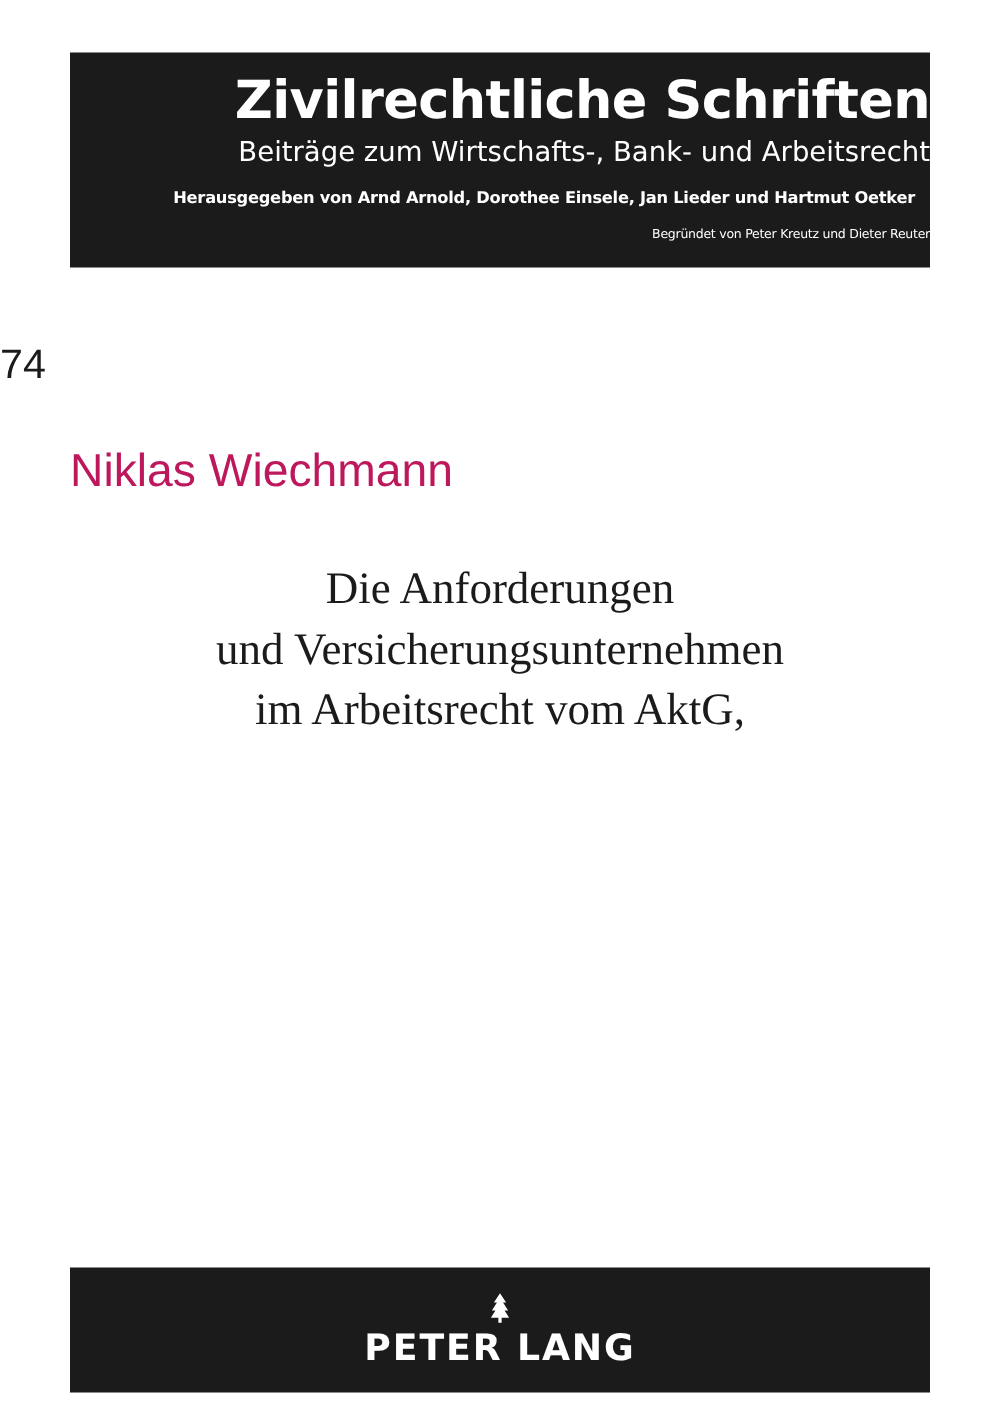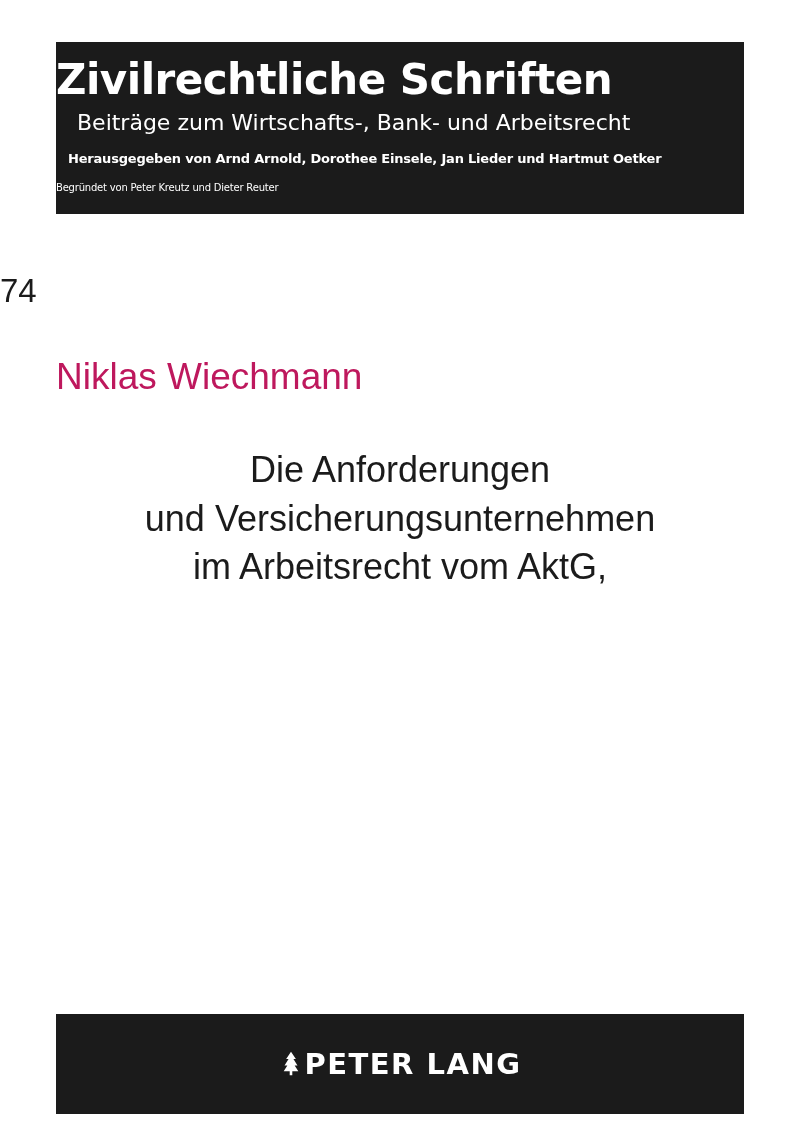--- a/index.html
+++ b/index.html
@@ -21,21 +21,21 @@
 
   
   .header-band {
     position: absolute;
     left: 56px;
     top: 42px;
     width: 688px;
     background: #1b1b1b;
     color: #ffffff;
     padding: 16px 0 18px 0;
-    text-align: left;
+    text-align: right;
     box-sizing: border-box;
   }
   .series-title {
     font-size: 42px;
     font-weight: bold;
     letter-spacing: -0.5px;
     line-height: 1.05;
     margin: 0 0 8px 0;
     font-family: "DejaVu Sans", sans-serif;
   }
@@ -94,40 +94,41 @@
     text-align: center;
     font-size: 36px;
     line-height: 1.35;
     color: #1b1b1b;
     padding: 0 40px;
     box-sizing: border-box;
   }
   .book-title .line {
     display: block;
     white-space: nowrap;
+    font-family: Liberation Serif, serif;
   }
 
   
   .publisher-band {
     position: absolute;
     left: 56px;
     bottom: 20px;
     width: 688px;
     height: 100px;
     background: #1b1b1b;
     box-sizing: border-box;
   }
   .publisher-inner {
     position: absolute;
     left: 0;
     right: 0;
     top: 0;
     bottom: 0;
     display: flex;
-    flex-direction: row;
+    flex-direction: column;
     align-items: center;
     justify-content: center;
     text-align: center;
   }
   .publisher-mark {
     width: 26px;
     height: 26px;
     margin-bottom: 2px;
     display: block;
   }

